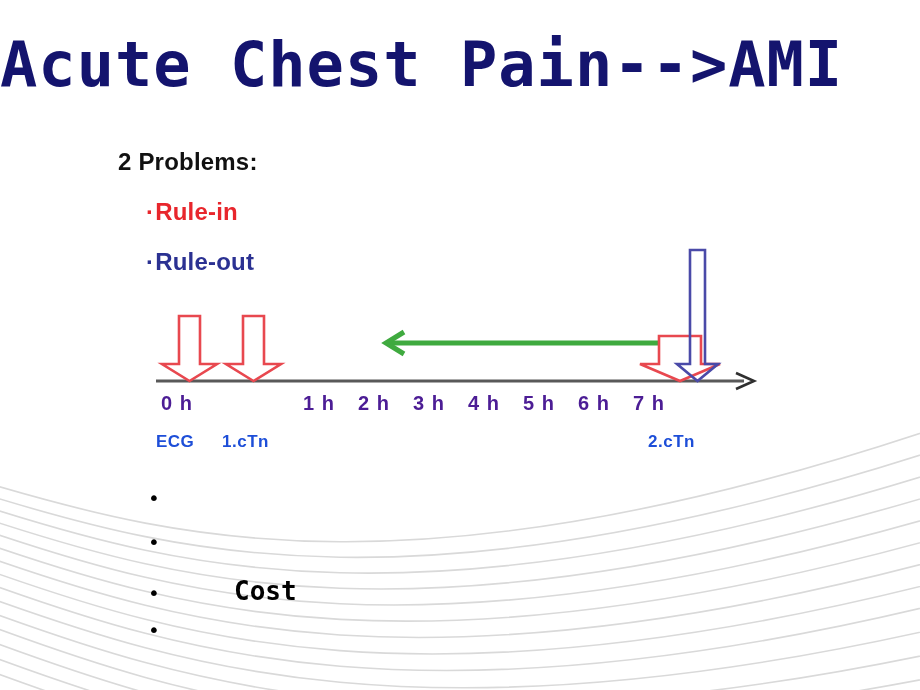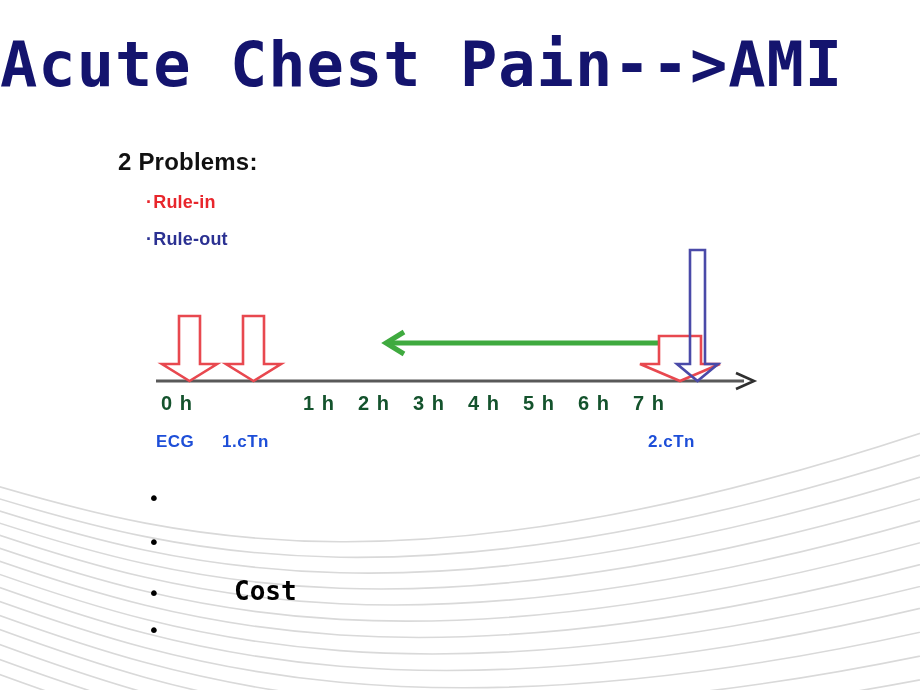--- a/index.html
+++ b/index.html
@@ -46,24 +46,24 @@
     top: 148px;
     font-family: "Liberation Sans", sans-serif;
   }
   #problems-heading {
     font-size: 24px;
     font-weight: bold;
     color: #111111;
     letter-spacing: 0.2px;
   }
   .problem-item {
-    font-size: 18px;
+    font-size: 24px;
     font-weight: bold;
     letter-spacing: 0.2px;
-    margin-top: 16px;
+    margin-top: 22px;
     margin-left: 28px;
     white-space: nowrap;
   }
   .problem-item .dot { margin-right: 1px; }
   #problem-rule-in  { color: #e8262c; }
   #problem-rule-out { color: #2b3192; }
 
   
   #timeline {
     position: absolute;
@@ -72,21 +72,21 @@
     width: 640px;
     height: 230px;
   }
   #timeline-svg { position: absolute; left: 0; top: 0; }
 
   .hour-label {
     position: absolute;
     font-family: "Liberation Sans", sans-serif;
     font-size: 20px;
     font-weight: bold;
-    color: #14532d;
+    color: #4c1d95;
     letter-spacing: 1px;
     white-space: nowrap;
     top: 152px;
   }
   .marker-label {
     position: absolute;
     font-family: "Liberation Sans", sans-serif;
     font-size: 17px;
     font-weight: bold;
     color: #1d4ed8;

